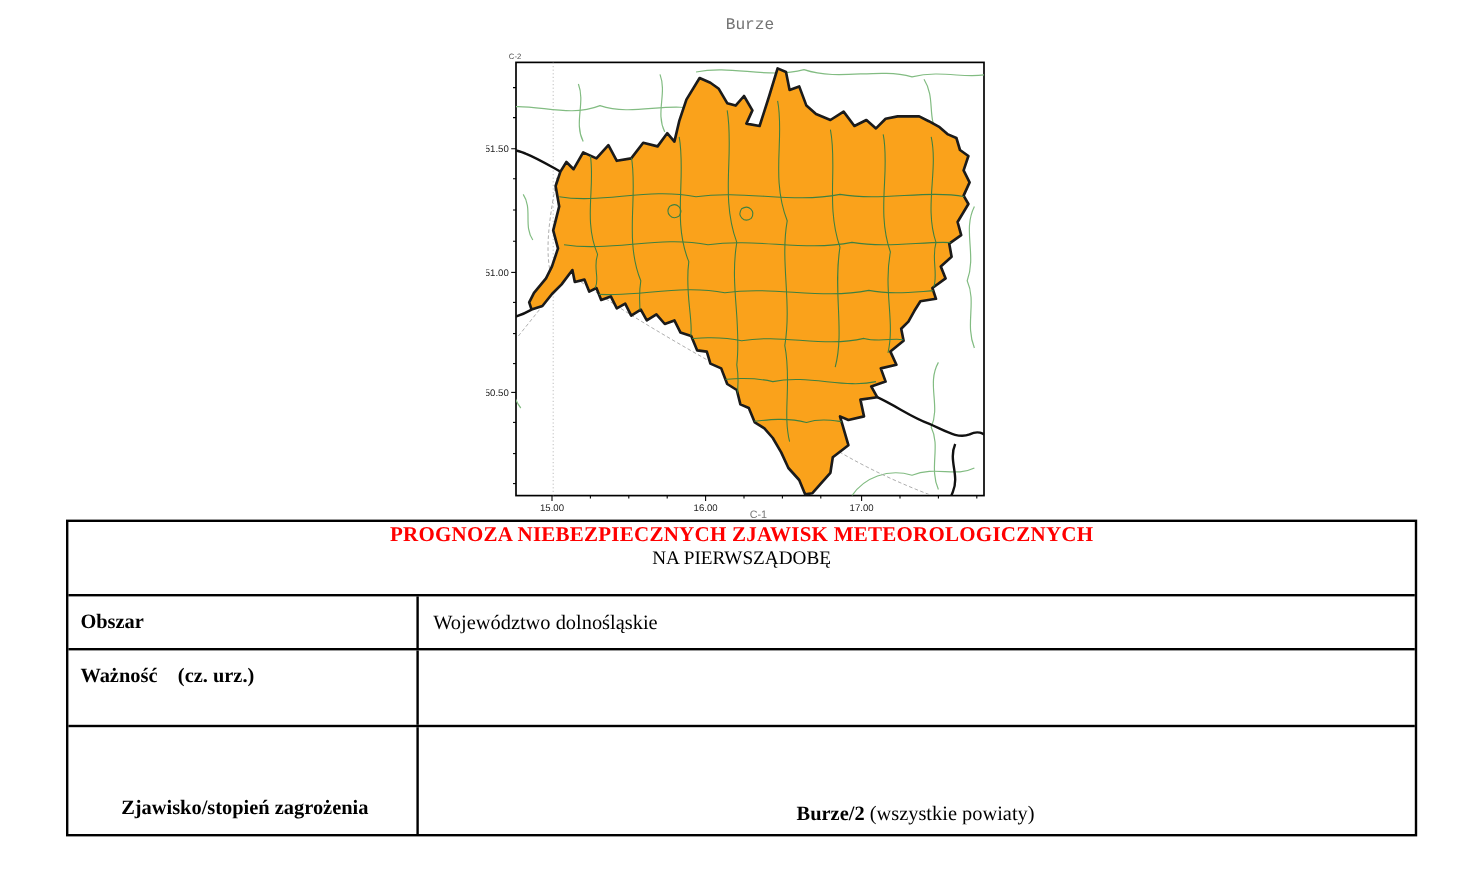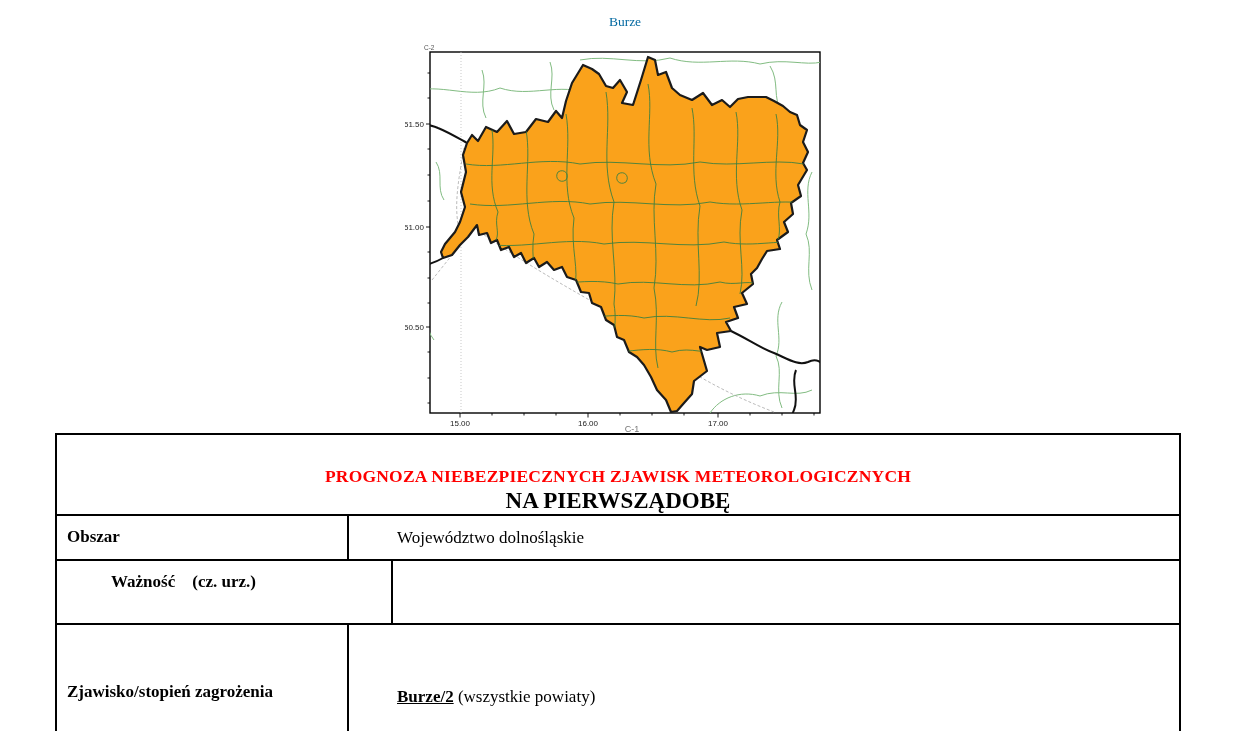--- a/index.html
+++ b/index.html
@@ -1,39 +1,39 @@
 <!DOCTYPE html>
 <html><head>
 <meta charset="utf-8">
 <style>
   * { margin:0; padding:0; box-sizing:border-box; }
   html,body { width:1234px; height:731px; background:#ffffff; font-family:"Liberation Serif", serif; overflow:hidden; }
   .page { position:relative; width:1234px; height:731px; background:#ffffff; }
 
   
   .map-title { position:absolute; left:430px; top:14px; width:390px; text-align:center;
-               font-family:Liberation Serif, serif; font-size:13.5px; color:#0369a1; }
+               font-family:Liberation Mono, monospace; font-size:13.5px; color:#737373; }
   .map-svg { position:absolute; left:405px; top:42px; width:425px; height:395px; }
   .clipped-label { position:absolute; left:612px; top:424px; width:40px; height:8px; overflow:hidden;
                    font-family:Liberation Sans, sans-serif; font-size:9px; color:#777; text-align:center; }
 
   
   .doc-table { position:absolute; left:55px; top:433px; width:1126px; border:2px solid #000; background:#fff;
                font-size:17px; color:#000; }
-  .t-header { height:81px; border-bottom:2px solid #000; display:flex; flex-direction:column;
-              justify-content:flex-end; align-items:center; text-align:center; }
+  .t-header { height:62px; border-bottom:2px solid #000; display:flex; flex-direction:column;
+              justify-content:flex-start; align-items:center; text-align:center; }
   .t-header .l1 { font-weight:bold; font-size:17.5px; letter-spacing:0.2px; }
-  .t-header .l2 { font-weight:bold; font-size:23px; margin-top:1px; }
+  .t-header .l2 { font-weight:normal; font-size:16px; margin-top:1px; }
   .t-row { display:flex; border-bottom:2px solid #000; }
   .t-row:last-child { border-bottom:none; }
   .cell-l { width:292px; border-right:2px solid #000; padding:9px 6px 0 10px; font-weight:bold;
             white-space:pre-wrap; line-height:23px; }
-  .cell-r { flex:1; padding:9px 14px 0 12px; white-space:pre-wrap; line-height:25px;margin-left:36px; }
-  .h45 { height:45px; } .h64 { height:64px;padding-left:44px; } .h89 { height:108px; }
-  .bold { font-weight:bold;text-decoration:underline; }
+  .cell-r { flex:1; padding:9px 14px 0 12px; white-space:pre-wrap; line-height:25px; }
+  .h45 { height:45px; } .h64 { height:64px; } .h89 { height:89px;text-align:center; }
+  .bold { font-weight:bold; }
   .ital { }
 
   
   .axlabel { font-family:"Liberation Sans", sans-serif; font-size:8px; fill:#222; }
   .cornerlabel { font-family:"Liberation Sans", sans-serif; font-size:6.5px; fill:#555; }
 </style>
 </head>
 <body>
 
 <div class="page">

